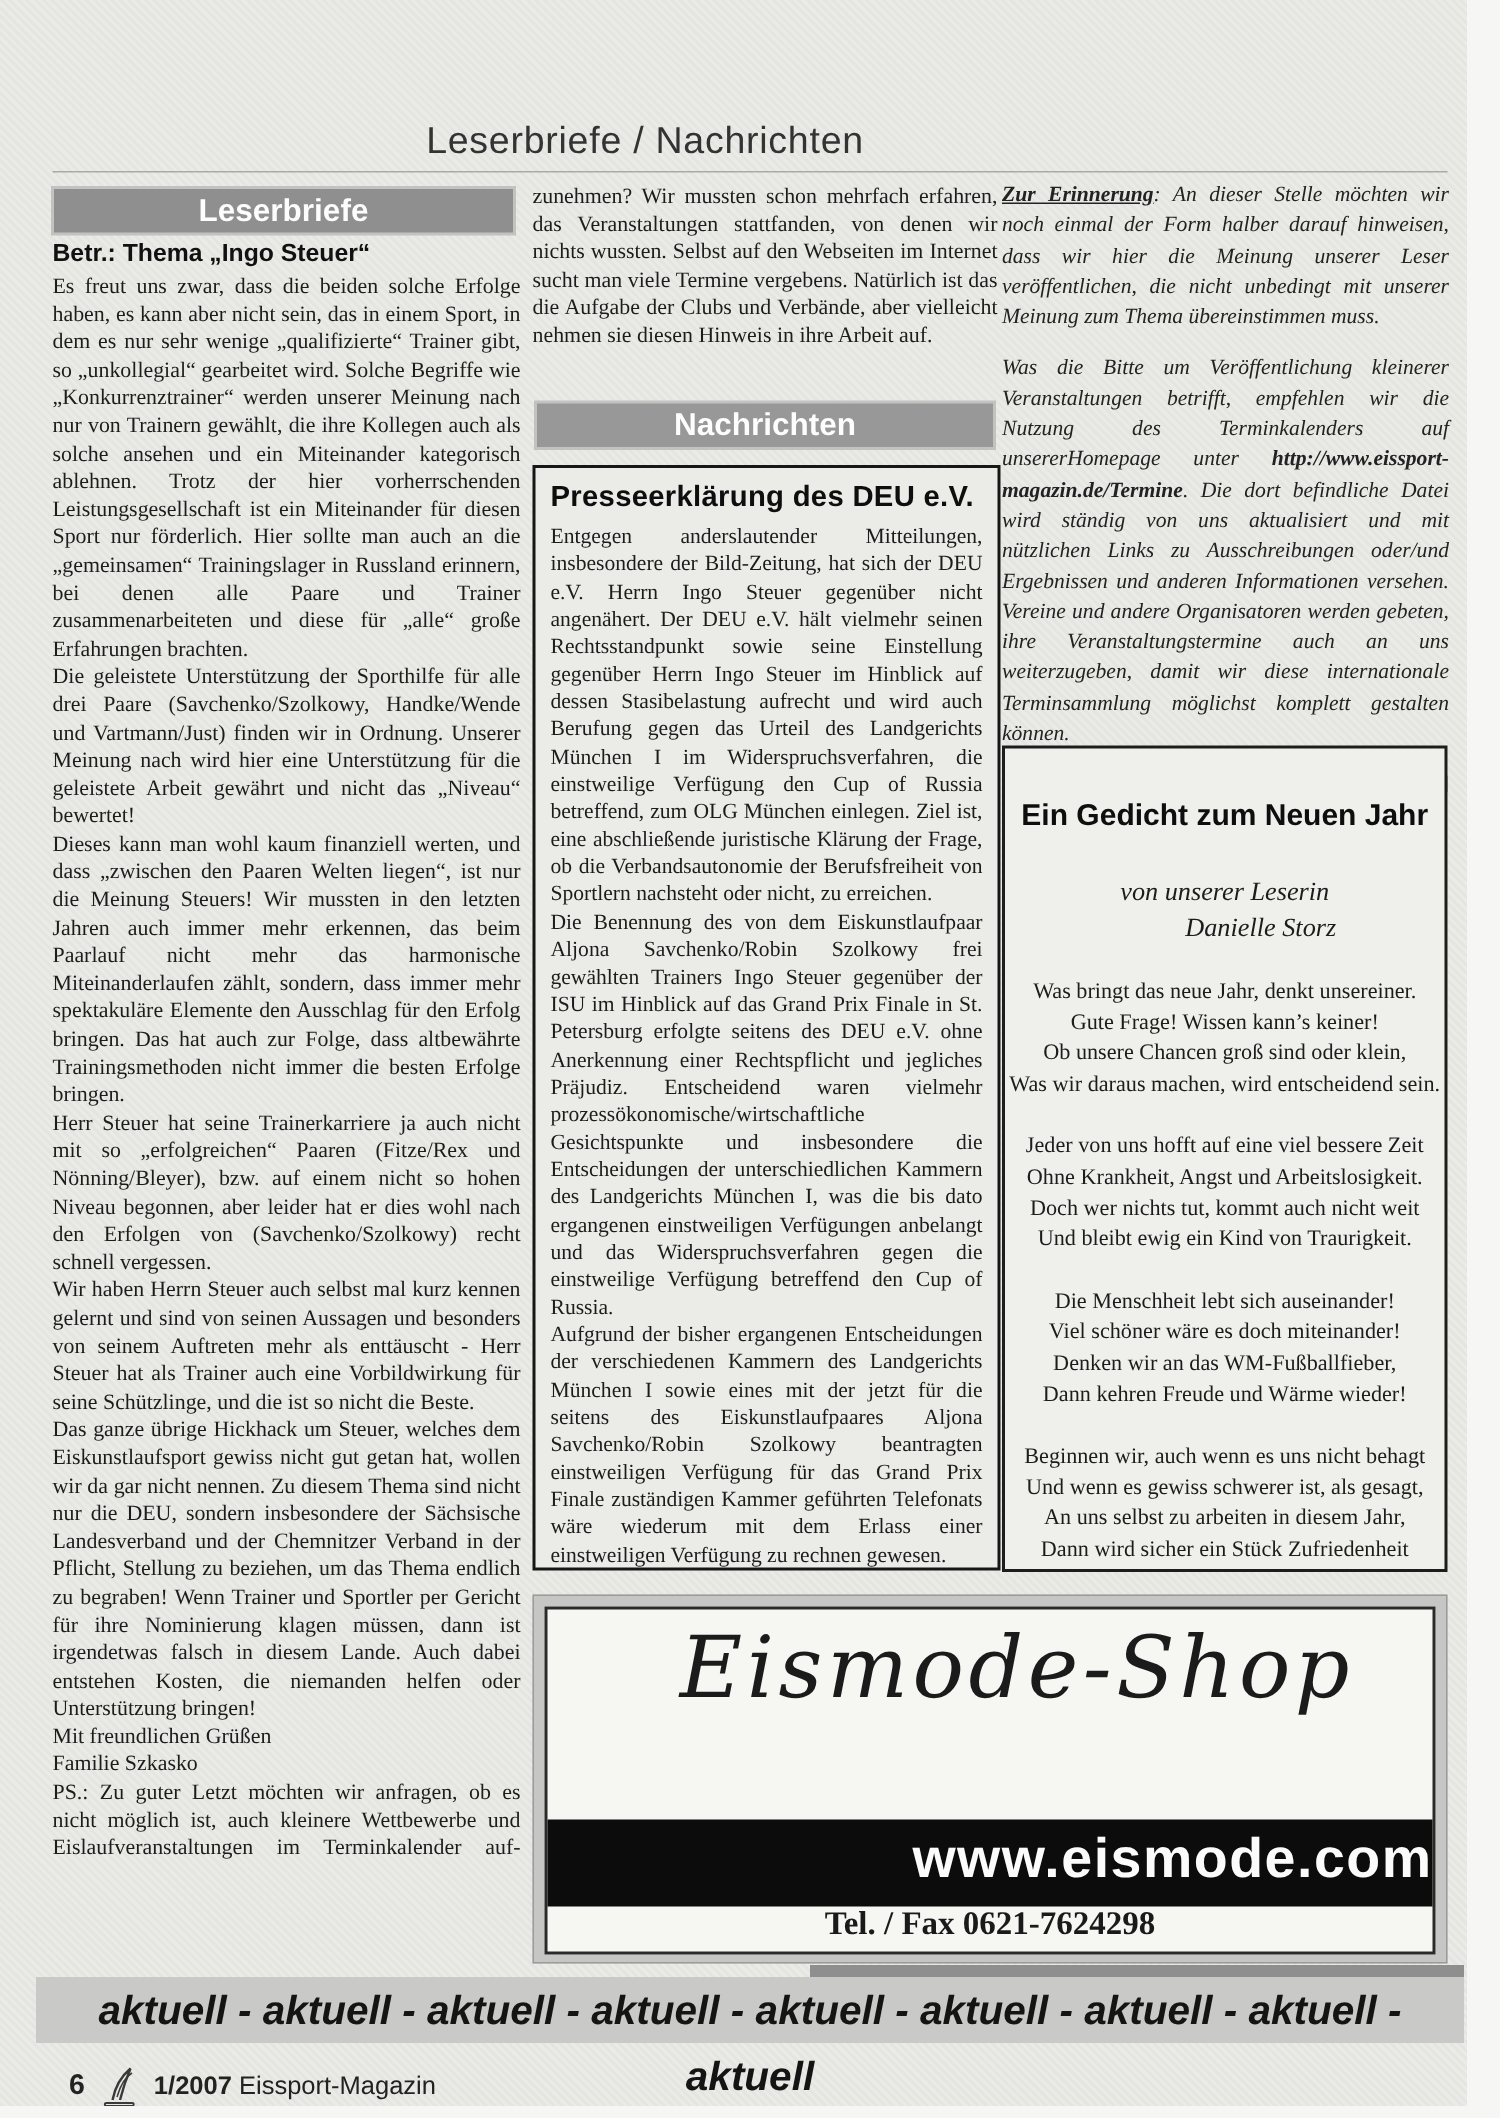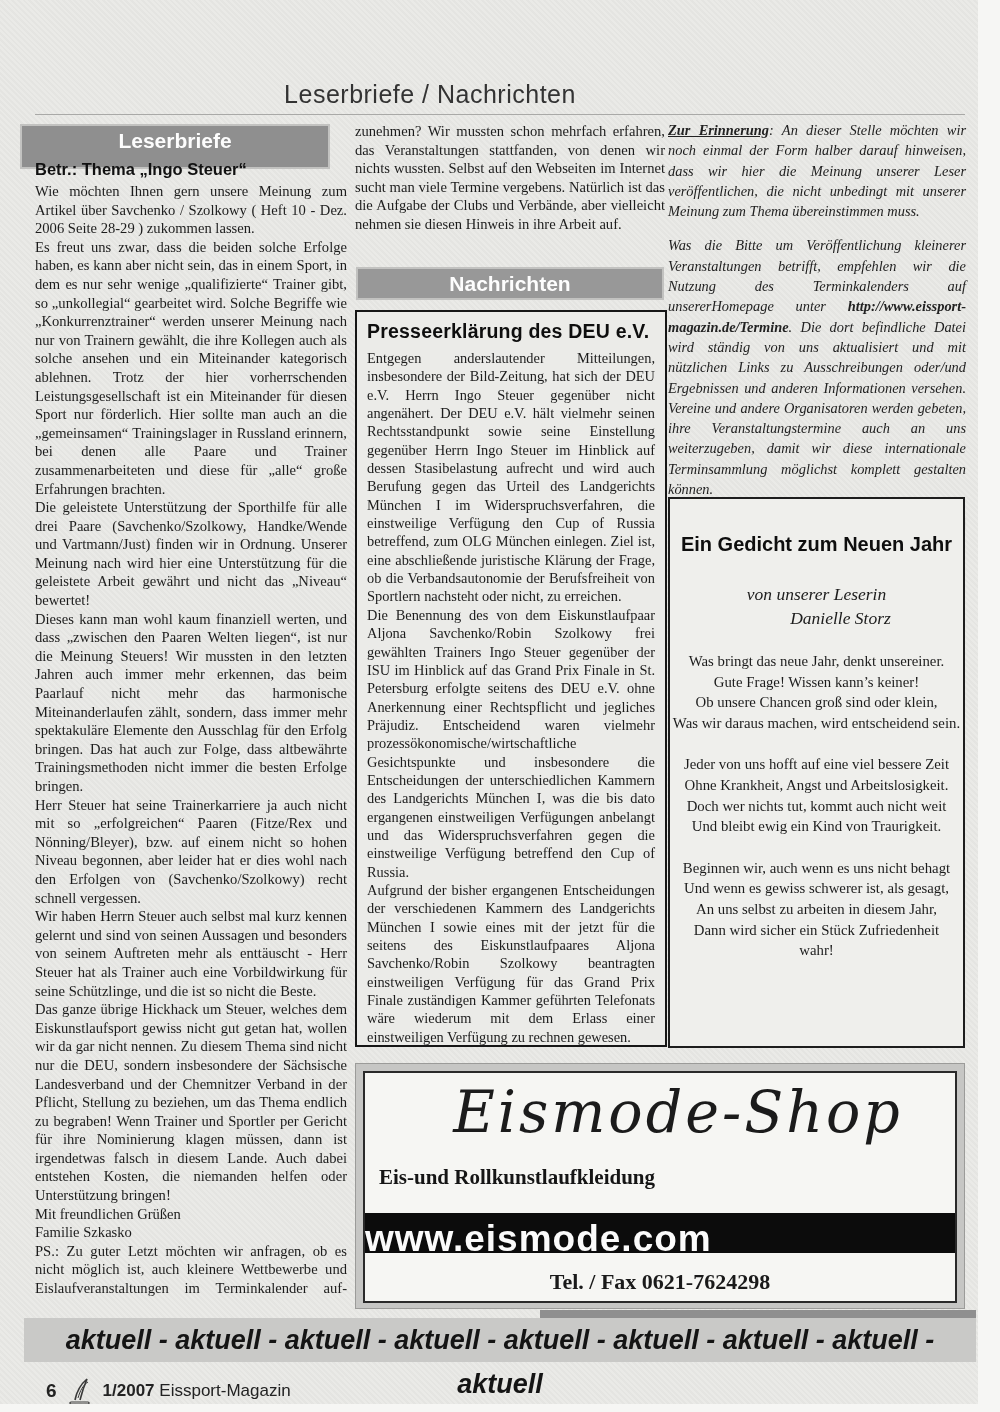--- a/index.html
+++ b/index.html
@@ -26,42 +26,41 @@
   .sig-box{font-style:normal;font-size:15px;margin-left:28px;}
   .poembox{border:2px solid #1d1d1d;background:#efefec;text-align:center;overflow:hidden;}
   .poembox h2{margin:34px 0 0 0;font-size:20px;color:#0e0e0e;}
   .byline{font-style:italic;font-size:17.5px;line-height:24px;margin:26px 0 0 0;}
   .stanza{font-size:14.8px;line-height:20.6px;margin:21px 0 0 0;white-space:pre-line;}
   .adframe{background:#c6c6c4;border:1px solid #9b9b99;padding:7px;}
   .adinner{position:relative;background:#f6f6f3;border:2px solid #2a2a2a;height:228px;}
   .brand{width:100%;text-align:center;top:6px;font-family:"DejaVu Serif",serif;font-style:italic;
          font-size:57px;letter-spacing:3px;color:#1b1b1b;padding-left:18px;}
   .tagline{font-weight:bold;font-size:20px;color:#151515;}
-  .adbar{left:0;right:0;top:140px;height:40px;background:#0c0c0c;color:#fbfbfb;text-align:left;
+  .adbar{left:0;right:0;top:140px;height:58px;background:#0c0c0c;color:#fbfbfb;text-align:right;
          font-weight:bold;font-size:37px;line-height:52px;letter-spacing:1px;}
   .tel{left:0;right:0;top:196px;text-align:center;font-weight:bold;font-size:22px;color:#1a1a1a;}
   .band{left:24px;width:952px;top:1318px;height:44px;background:#c9c9c7;text-align:center;
         font-style:italic;font-weight:bold;font-size:27px;line-height:44px;color:#141414;}
   .band-shadow{left:540px;width:436px;top:1310px;height:8px;background:#8f8f8f;}
   .footer{font-size:17px;color:#222;}
   .white-strip{background:#f6f6f4;}
   .force-last{text-align-last:justify;}
 </style>
 </head>
 <body>
 
 <div id="page">
 
   <div class="abs sans page-title" style="left:0;width:860px;top:80px;text-align:center;">Leserbriefe / Nachrichten</div>
   <div class="abs rule" style="left:35px;width:930px;top:114px;"></div>
 
-  <div class="abs sans graybar" style="left:22px;width:306px;top:126px;height:41px;">Leserbriefe</div>
+  <div class="abs sans graybar" style="left:36px;width:306px;top:126px;height:29px;">Leserbriefe</div>
   <div class="abs sans subject" style="left:35px;width:312px;top:160px;">Betr.: Thema „Ingo Steuer“</div>
   <div class="abs col-text just" style="left:35px;width:312px;top:182px;">
-    <p>Wie möchten Ihnen gern unsere Meinung zum Artikel über Savchenko / Szolkowy ( Heft 10 - Dez. 2006 Seite 28-29 ) zukommen lassen.</p>
     <p>Es freut uns zwar, dass die beiden solche Erfolge haben, es kann aber nicht sein, das in einem Sport, in dem es nur sehr wenige „qualifizierte“ Trainer gibt, so „unkollegial“ gearbeitet wird. Solche Begriffe wie „Konkurrenztrainer“ werden unserer Meinung nach nur von Trainern gewählt, die ihre Kollegen auch als solche ansehen und ein Miteinander kategorisch ablehnen. Trotz der hier vorherrschenden Leistungsgesellschaft ist ein Miteinander für diesen Sport nur förderlich. Hier sollte man auch an die „gemeinsamen“ Trainingslager in Russland erinnern, bei denen alle Paare und Trainer zusammenarbeiteten und diese für „alle“ große Erfahrungen brachten.</p>
     <p>Die geleistete Unterstützung der Sporthilfe für alle drei Paare (Savchenko/Szolkowy, Handke/Wende und Vartmann/Just) finden wir in Ordnung. Unserer Meinung nach wird hier eine Unterstützung für die geleistete Arbeit gewährt und nicht das „Niveau“ bewertet!</p>
     <p>Dieses kann man wohl kaum finanziell werten, und dass „zwischen den Paaren Welten liegen“, ist nur die Meinung Steuers! Wir mussten in den letzten Jahren auch immer mehr erkennen, das beim Paarlauf nicht mehr das harmonische Miteinanderlaufen zählt, sondern, dass immer mehr spektakuläre Elemente den Ausschlag für den Erfolg bringen. Das hat auch zur Folge, dass altbewährte Trainingsmethoden nicht immer die besten Erfolge bringen.</p>
     <p>Herr Steuer hat seine Trainerkarriere ja auch nicht mit so „erfolgreichen“ Paaren (Fitze/Rex und Nönning/Bleyer), bzw. auf einem nicht so hohen Niveau begonnen, aber leider hat er dies wohl nach den Erfolgen von (Savchenko/Szolkowy) recht schnell vergessen.</p>
     <p>Wir haben Herrn Steuer auch selbst mal kurz kennen gelernt und sind von seinen Aussagen und besonders von seinem Auftreten mehr als enttäuscht - Herr Steuer hat als Trainer auch eine Vorbildwirkung für seine Schützlinge, und die ist so nicht die Beste.</p>
     <p>Das ganze übrige Hickhack um Steuer, welches dem Eiskunstlaufsport gewiss nicht gut getan hat, wollen wir da gar nicht nennen. Zu diesem Thema sind nicht nur die DEU, sondern insbesondere der Sächsische Landesverband und der Chemnitzer Verband in der Pflicht, Stellung zu beziehen, um das Thema endlich zu begraben! Wenn Trainer und Sportler per Gericht für ihre Nominierung klagen müssen, dann ist irgendetwas falsch in diesem Lande. Auch dabei entstehen Kosten, die niemanden helfen oder Unterstützung bringen!</p>
     <p>Mit freundlichen Grüßen</p>
     <p>Familie Szkasko</p>
     <p class="force-last">PS.: Zu guter Letzt möchten wir anfragen, ob es nicht möglich ist, auch kleinere Wettbewerbe und Eislaufveranstaltungen im Terminkalender auf-</p>
   </div>
@@ -94,31 +93,34 @@
         <span style="display:block;margin-left:48px;">Danielle Storz</span>
       </p>
     <p class="stanza">Was bringt das neue Jahr, denkt unsereiner.
 Gute Frage! Wissen kann’s keiner!
 Ob unsere Chancen groß sind oder klein,
 Was wir daraus machen, wird entscheidend sein.</p>
     <p class="stanza">Jeder von uns hofft auf eine viel bessere Zeit
 Ohne Krankheit, Angst und Arbeitslosigkeit.
 Doch wer nichts tut, kommt auch nicht weit
 Und bleibt ewig ein Kind von Traurigkeit.</p>
+    <p class="stanza">Die Menschheit lebt sich auseinander!
+Viel schöner wäre es doch miteinander!
+Denken wir an das WM-Fußballfieber,
+Dann kehren Freude und Wärme wieder!</p>
     <p class="stanza">Beginnen wir, auch wenn es uns nicht behagt
 Und wenn es gewiss schwerer ist, als gesagt,
 An uns selbst zu arbeiten in diesem Jahr,
 Dann wird sicher ein Stück Zufriedenheit
 wahr!</p>
   </div>
 
   <div class="abs adframe" style="left:355px;width:594px;top:1063px;height:230px;">
     <div class="adinner">
       <div class="abs brand">Eismode-Shop</div>
-      <div class="abs tagline" style="left:14px;top:92px;font-size:21px;">Eis-und Rollkunstlaufkleidung</div>
       <div class="abs tagline" style="right:14px;top:112px;color:#b91c1c;margin-top:36px;">Schlittschuhe und Kufen</div>
       <div class="abs sans adbar">www.eismode.com</div>
       <div class="abs tel">Tel. / Fax  0621-7624298</div>
     </div>
   </div>
 
   <div class="abs band-shadow"></div>
   <div class="abs sans band">aktuell - aktuell - aktuell - aktuell - aktuell - aktuell - aktuell - aktuell - aktuell</div>
 
   <div class="abs sans footer" style="left:46px;top:1376px;display:flex;align-items:center;gap:10px;">

